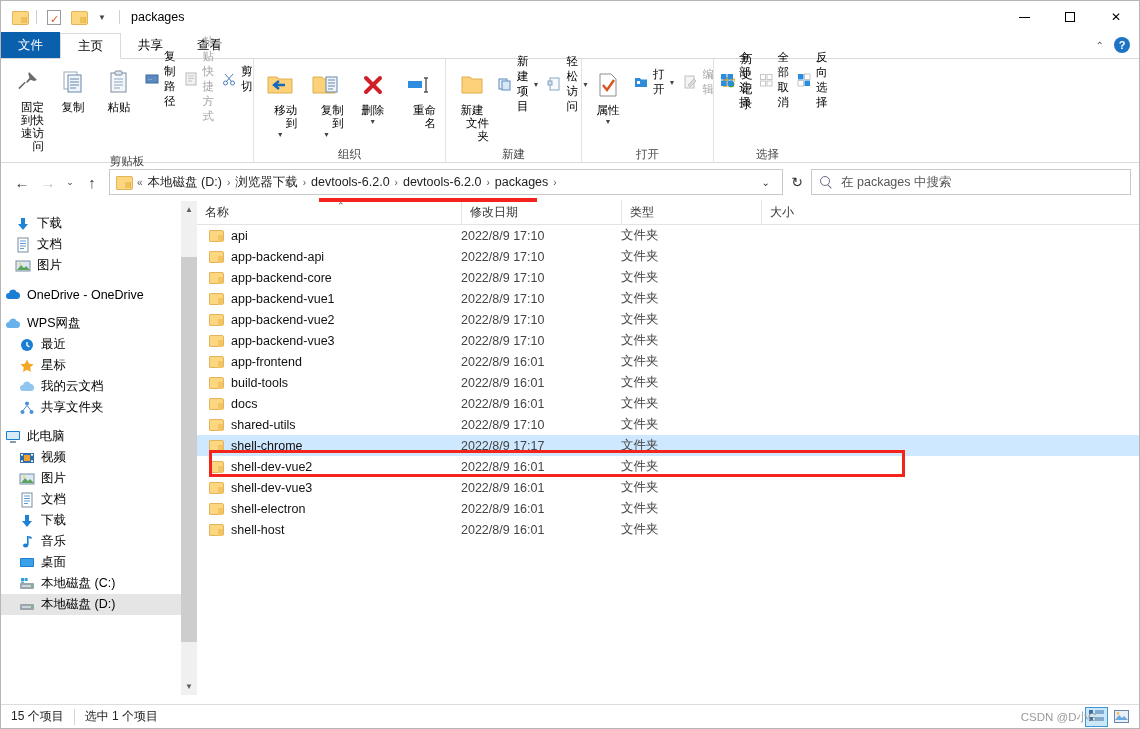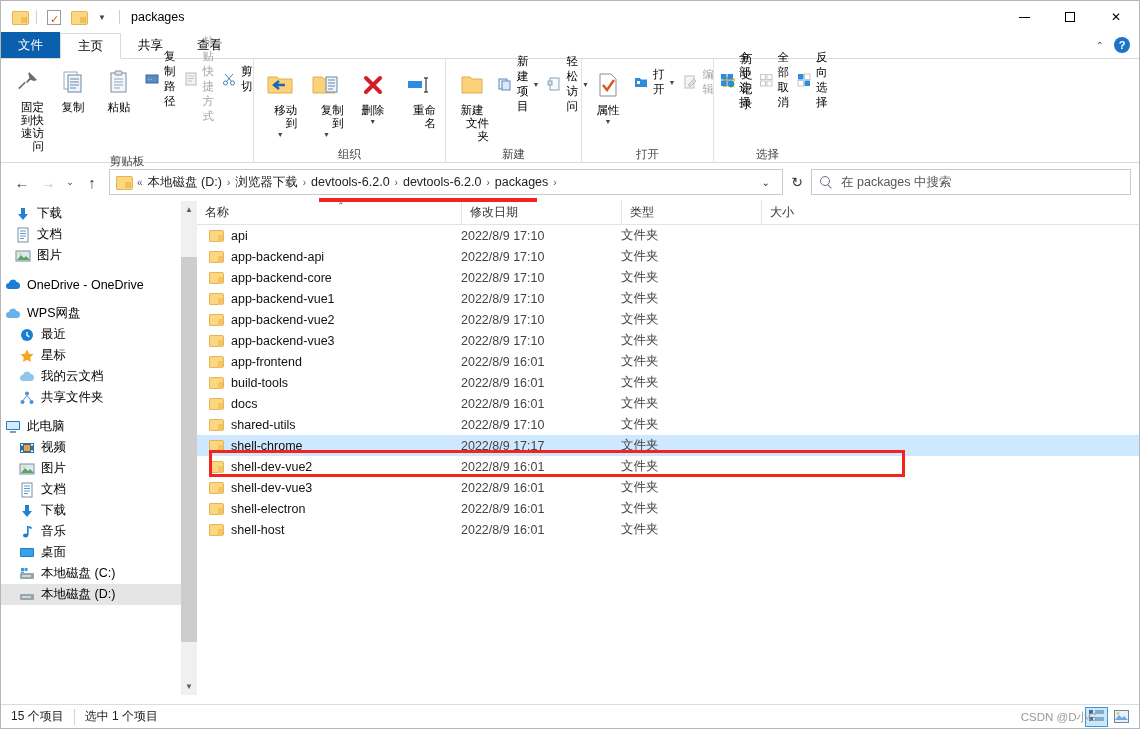--- a/index.html
+++ b/index.html
@@ -80,21 +80,21 @@
   .search-ph { font-size:12.5px; color:#555; }
   .mag { width:13px; height:13px; position:relative; }
   .mag:before{ content:""; position:absolute; width:8px;height:8px;border:1.3px solid #6b6b8a;border-radius:50%;
                left:0;top:0;}
   .mag:after{ content:""; position:absolute; width:5px;height:1.3px;background:#6b6b8a;transform:rotate(45deg);
               left:7px;top:10px;}
 
   
   .content { display:flex; height:494px; position:relative; }
   .nav { width:196px; position:relative; overflow:hidden; background:#fff; }
-  .nav-scroll { position:absolute; left:0; top:2px; width:220px; }
+  .nav-scroll { position:absolute; left:0; top:12px; width:220px; }
   .navitem { height:21px; display:flex; align-items:center; font-size:12.5px; color:#000; position:relative; }
   .navitem.sel { background:#e5e5e5; }
   .navitem .nlbl { margin-left:6px; white-space:nowrap; }
   .navitem .pin { position:absolute; right:16px; color:#9a9a9a; font-size:11px; }
   .gap { height:8px; }
 
   .navsb { position:absolute; right:0; top:0; width:16px; height:494px; background:#f0f0f0; }
   .navsb .arrow { height:17px; display:flex; align-items:center; justify-content:center;
                   font-size:8px; color:#606060; }
   .navsb .thumb { position:absolute; left:0; width:16px; background:#cdcdcd; }

